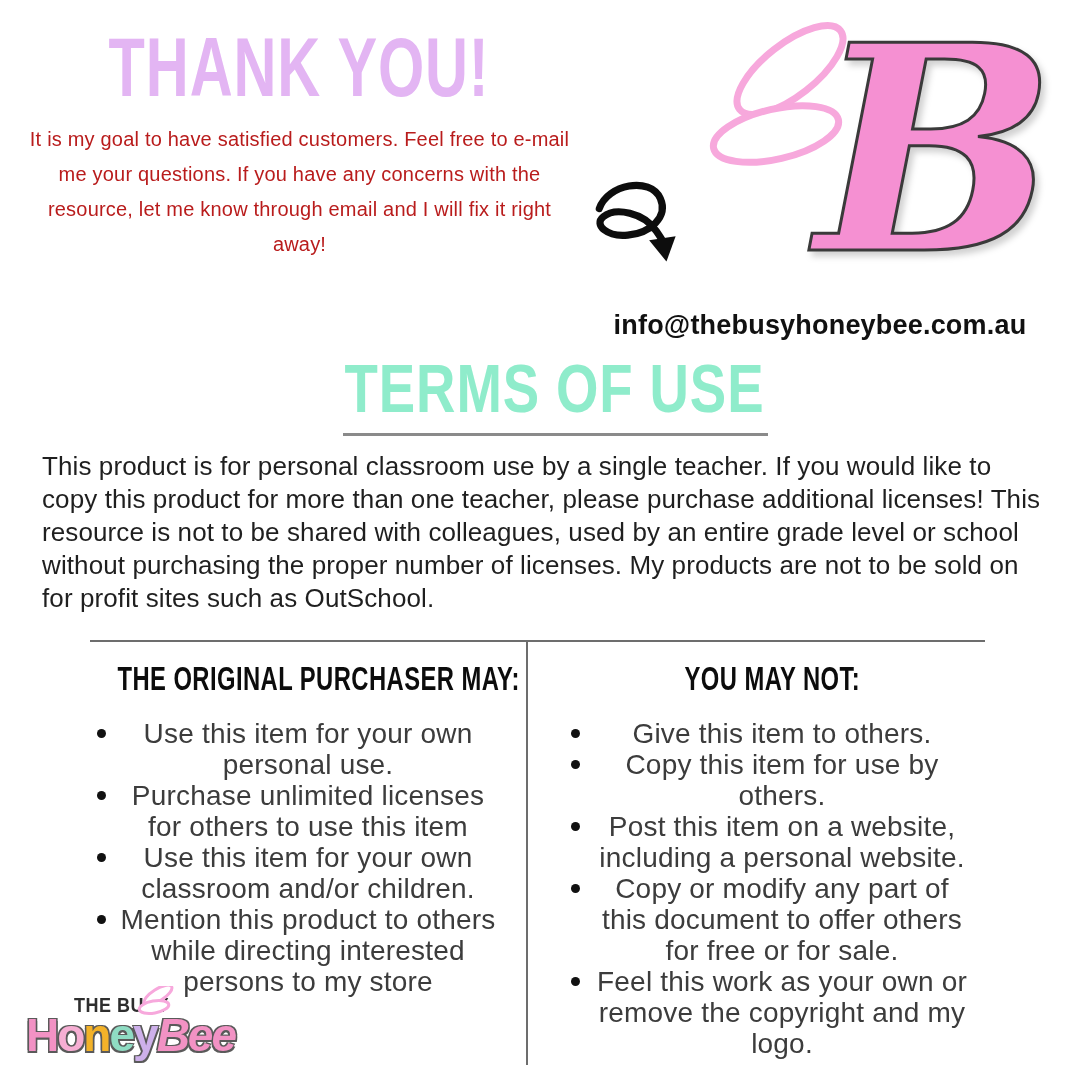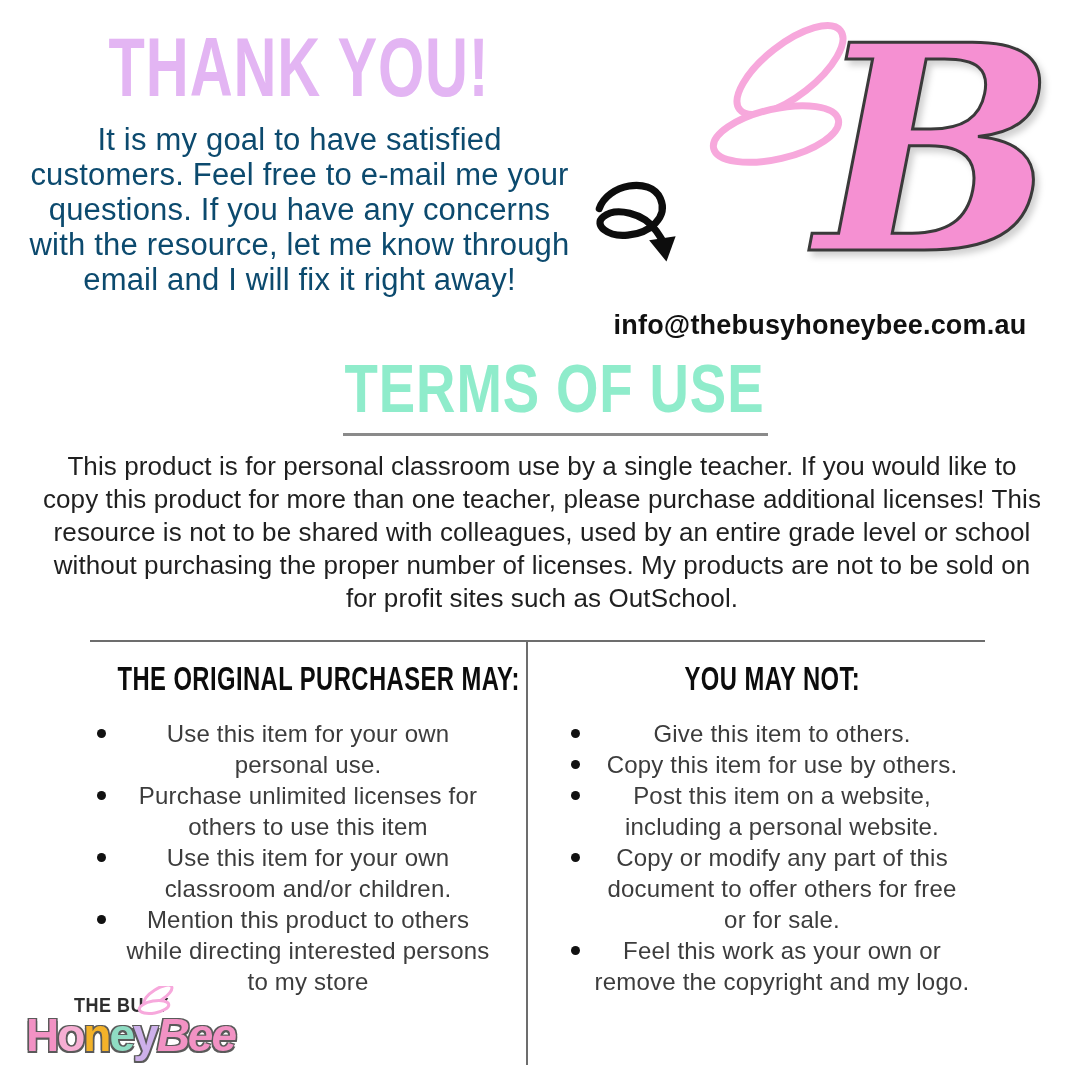--- a/index.html
+++ b/index.html
@@ -13,22 +13,22 @@
   
   .thankyou { position:absolute; left:17px; top:20px; width:565px; text-align:center; }
   .thankyou-title {
     display:inline-block;
     font-size:70px; font-weight:700; letter-spacing:1px;
     transform:scale(0.85,1.18); transform-origin:center top;
     white-space:nowrap;
   }
   .thankyou-body {
     margin:22px 10px 0 10px;
-    font-size:31px; line-height:35px; font-weight:400;
-    color:#0c4a6e; letter-spacing:0.2px;
+    font-size:20px; line-height:35px; font-weight:400;
+    color:#b91c1c; letter-spacing:0.2px;
   }
 
   
   .arrow-wrap { position:absolute; left:585px; top:172px; width:112px; height:112px; }
 
   
   .bee-logo { position:absolute; left:688px; top:2px; width:388px; height:300px; }
 
   
   .email {
@@ -45,21 +45,21 @@
     transform:scale(0.88,1.12); transform-origin:center top;
     white-space:nowrap;
   }
   .terms-underline {
     width:425px; height:3px; background:#8a8a8a; margin:14px auto 0 auto;
   }
 
   
   .terms-body {
     position:absolute; left:42px; top:450px; width:1000px;
-    text-align:center; font-size:26px; line-height:33px;
+    font-size:26px; line-height:33px;
     color:#1f1f1f; letter-spacing:0.1px;
   }
 
   
   .rule-h { position:absolute; left:90px; top:640px; width:895px; height:2px; background:#6d6d6d; }
   .rule-v { position:absolute; left:526px; top:641px; width:2px; height:424px; background:#6d6d6d; }
 
   .col { position:absolute; top:660px; width:432px; }
   .col-left  { left:82px; }
   .col-right { left:556px; }
@@ -67,21 +67,21 @@
   .col-header span {
     display:inline-block; font-size:28px; font-weight:700; color:#0c0c0c;
     transform:scale(0.85,1.2); transform-origin:center top; white-space:nowrap;
     letter-spacing:0.5px;
   }
   ul.bullets { list-style:none; margin:26px 0 0 0; padding:0; }
   ul.bullets li { display:flex; align-items:flex-start; margin:0; }
   .dot-col { width:38px; flex:0 0 38px; display:flex; justify-content:center; }
   .dot { width:9px; height:9px; border-radius:50%; background:#111111; margin-top:11px; }
   .item-text {
-    flex:1 1 auto; text-align:center; font-size:24px; line-height:31px;
+    flex:1 1 auto; text-align:center; font-size:28px; line-height:31px;
     color:#3c3c3c; letter-spacing:0.2px; padding-right:18px;
   }
 
   
   .footer-logo { position:absolute; left:24px; top:988px; width:230px; height:92px; }
   .footer-top {
     position:absolute; left:50px; top:6px;
     font-size:18px; font-weight:700; color:#2e2e2e; letter-spacing:0.5px;
     transform:scaleY(1.1); transform-origin:left top; white-space:nowrap;
   }

